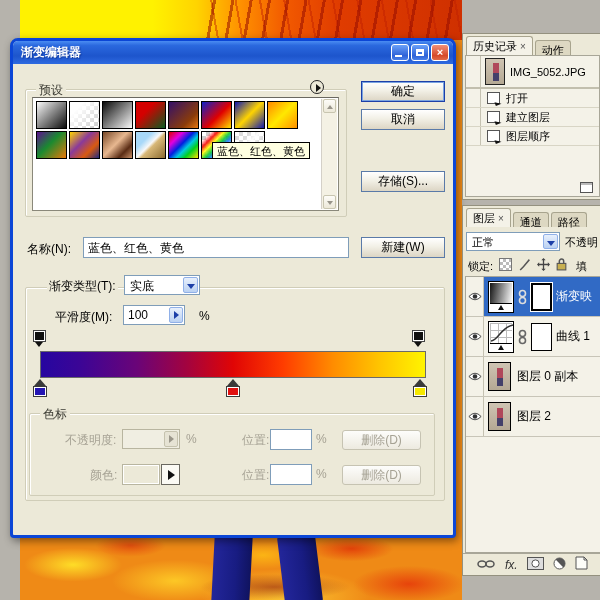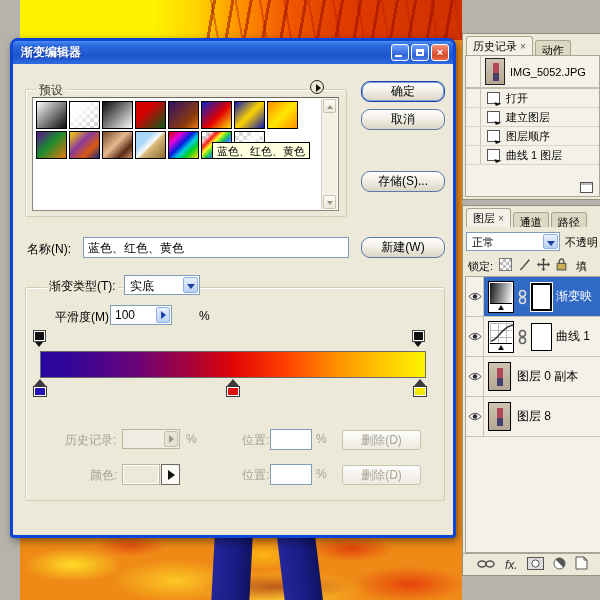--- a/index.html
+++ b/index.html
@@ -81,39 +81,39 @@
       background-size:100% 100%,8px 8px,8px 8px; background-position:0 0,0 0,4px 4px; background-color:#fff;}
 
   .pscroll { position:absolute; right:1px; top:1px; bottom:1px; width:16px; background:#f4f1e4; border-left:1px solid #d4d0c8; }
   .parrow { position:absolute; left:1px; width:13px; height:14px; border:1px solid #c8c5b0; border-radius:2px; background:linear-gradient(#fdfcf8,#ece8d8); cursor:pointer; }
   .parrow.up { top:0; } .parrow.down { bottom:0; }
   .chev-u { position:absolute; left:3px; top:5px; width:0;height:0; border-left:3px solid transparent; border-right:3px solid transparent; border-bottom:4px solid #98948a; }
   .chev-d { position:absolute; left:3px; top:5px; width:0;height:0; border-left:3px solid transparent; border-right:3px solid transparent; border-top:4px solid #98948a; }
 
   .tooltip { position:absolute; left:199px; top:101px; height:17px; background:#ffffe1; border:1px solid #000; padding:1px 4px; font-size:11px; white-space:nowrap; z-index:30; }
 
-  .xpbtn { position:absolute; left:348px; width:84px; height:21px; border:1px solid #5a7aa8; border-radius:9px;
+  .xpbtn { position:absolute; left:348px; width:84px; height:21px; border:1px solid #5a7aa8; border-radius:0;
     background:linear-gradient(180deg,#ffffff,#f2f0e6 45%,#dcd5c4); font-size:12px; text-align:center; line-height:19px; cursor:pointer; }
   .xpbtn.default { border:1px solid #1c3fa8; box-shadow:0 0 0 1px #7aa4e0 inset; }
   .btn-ok{top:40px;} .btn-cancel{top:68px;} .btn-load{top:103px;} .btn-save{top:130px;} .btn-new{top:196px;}
 
   .lbl { position:absolute; font-size:12px; }
   .field { position:absolute; background:#fff; border:1px solid #7f9db9; font-size:12px; padding:2px 4px; }
   .name-label { left:14px; top:200px; }
   .name-field { left:70px; top:196px; width:266px; height:21px; }
 
   .grp-outer { left:12px; top:246px; width:420px; height:214px; }
   .type-label { left:34px; top:237px; background:#ece9d8; padding:0 2px; z-index:2; }
   .dd { position:absolute; background:#fff; border:1px solid #7f9db9; height:20px; z-index:2; cursor:pointer; }
   .type-dd { left:111px; top:234px; width:76px; }
   .dd .dd-text { position:absolute; left:5px; top:2px; font-size:12px; }
   .ddbtn { position:absolute; right:1px; top:1px; bottom:1px; width:15px; background:linear-gradient(#e8f0fc,#bad1f2); border:1px solid #90b0e8; border-radius:2px; }
   .ddbtn i { position:absolute; left:3px; top:6px; width:0;height:0; border-left:4px solid transparent; border-right:4px solid transparent; border-top:5px solid #1c3fa8; }
   .smooth-label { left:42px; top:268px; }
-  .spin { left:97px; top:264px; width:62px; height:20px; }
+  .spin { left:110px; top:264px; width:62px; height:20px; }
   .spinbtn { position:absolute; right:1px; top:1px; bottom:1px; width:14px; background:linear-gradient(#e8f0fc,#bad1f2); border:1px solid #90b0e8; border-radius:2px; }
   .spinbtn i { position:absolute; left:4px; top:3px; width:0;height:0; border-top:4px solid transparent; border-bottom:4px solid transparent; border-left:5px solid #1c3fa8; }
   .pct-smooth { left:186px; top:268px; }
 
   .ostop { position:absolute; width:13px; height:17px; cursor:pointer; }
   .ostop .sq { width:13px; height:12px; background:#101010; border:1px solid #444; box-shadow:inset 0 0 0 1px #fff; }
   .ostop .pt { margin-left:2px; width:0;height:0; border-left:4px solid transparent; border-right:4px solid transparent; border-top:5px solid #101010; }
   .ostop-l { left:20px; top:289px; } .ostop-r { left:399px; top:289px; }
 
   .gbar { position:absolute; left:27px; top:310px; width:386px; height:27px; border:1px solid #6a6a6a; cursor:pointer;
@@ -295,21 +295,24 @@
     </div>
   <div class="cstop cstop-red">
       <div class="pt"></div>
       <div class="sq"></div>
     </div>
   <div class="cstop cstop-yel">
       <div class="pt"></div>
       <div class="sq"></div>
     </div>
 
-  <span class="lbl dis op-label">历史记录:</span>
+  <div class="grp grp-stops">
+    <span class="grp-label">色标</span>
+  </div>
+  <span class="lbl dis op-label">不透明度:</span>
   <div class="combo-dis">
     <span class="spinbtn">
         <i></i>
       </span>
   </div>
   <span class="lbl dis pct-r1a">%</span>
   <span class="lbl dis loc1-label">位置:</span>
   <div class="field loc1"></div>
   <span class="lbl dis pct-r1b">%</span>
   <div class="btn-dis del1">删除(D)</div>
@@ -345,25 +348,20 @@
     </div>
     <div class="hrow">
       <span class="chkcol"></span>
         <span class="hicon"></span>
       <span class="hlabel">建立图层</span>
     </div>
     <div class="hrow">
       <span class="chkcol"></span>
         <span class="hicon"></span>
       <span class="hlabel">图层顺序</span>
-    </div>
-    <div class="hrow">
-      <span class="chkcol"></span>
-        <span class="hicon"></span>
-      <span class="hlabel">曲线 1 图层</span>
     </div>
     <div class="hist-minibar"></div>
   </div>
 </div>
 
 <div class="panel panel-layers">
   <div class="tabs">
     <span class="tab active"><span>图层</span><span class="tclose">×</span></span>
     <span class="tab"><span>通道</span></span>
     <span class="tab"><span>路径</span></span>
@@ -460,21 +458,21 @@
       <span class="eyecol">
           <svg width="14" height="9" viewBox="0 0 16 10">
             <path d="M1 5 Q8 -2.5 15 5 Q8 12.5 1 5 Z" fill="#fff" stroke="#333"></path>
             <circle cx="8" cy="5" r="2.6" fill="#333"></circle>
           </svg>
         </span>
       <span class="lmain">
         <span class="photothumb">
             <span class="fig"></span>
           </span>
-        <span class="llabel">图层 8</span>
+        <span class="llabel">图层 2</span>
       </span>
     </div>
   </div>
 
   <div class="lbar">
     <span><svg width="19" height="10" viewBox="0 0 19 10">
           <ellipse cx="5" cy="5" rx="4" ry="3" fill="none" stroke="#555" stroke-width="1.5"></ellipse>
           <ellipse cx="13" cy="5" rx="4" ry="3" fill="none" stroke="#555" stroke-width="1.5"></ellipse>
         </svg></span>
     <span class="fxlab">fx.</span>

